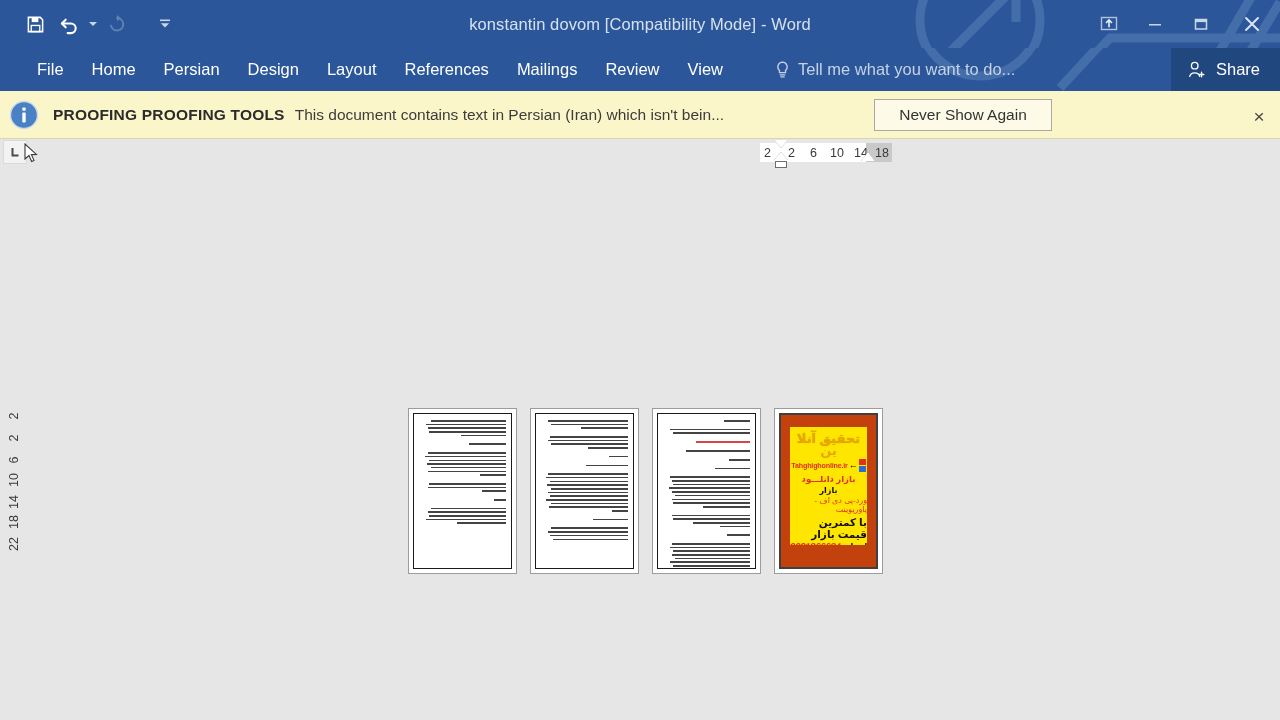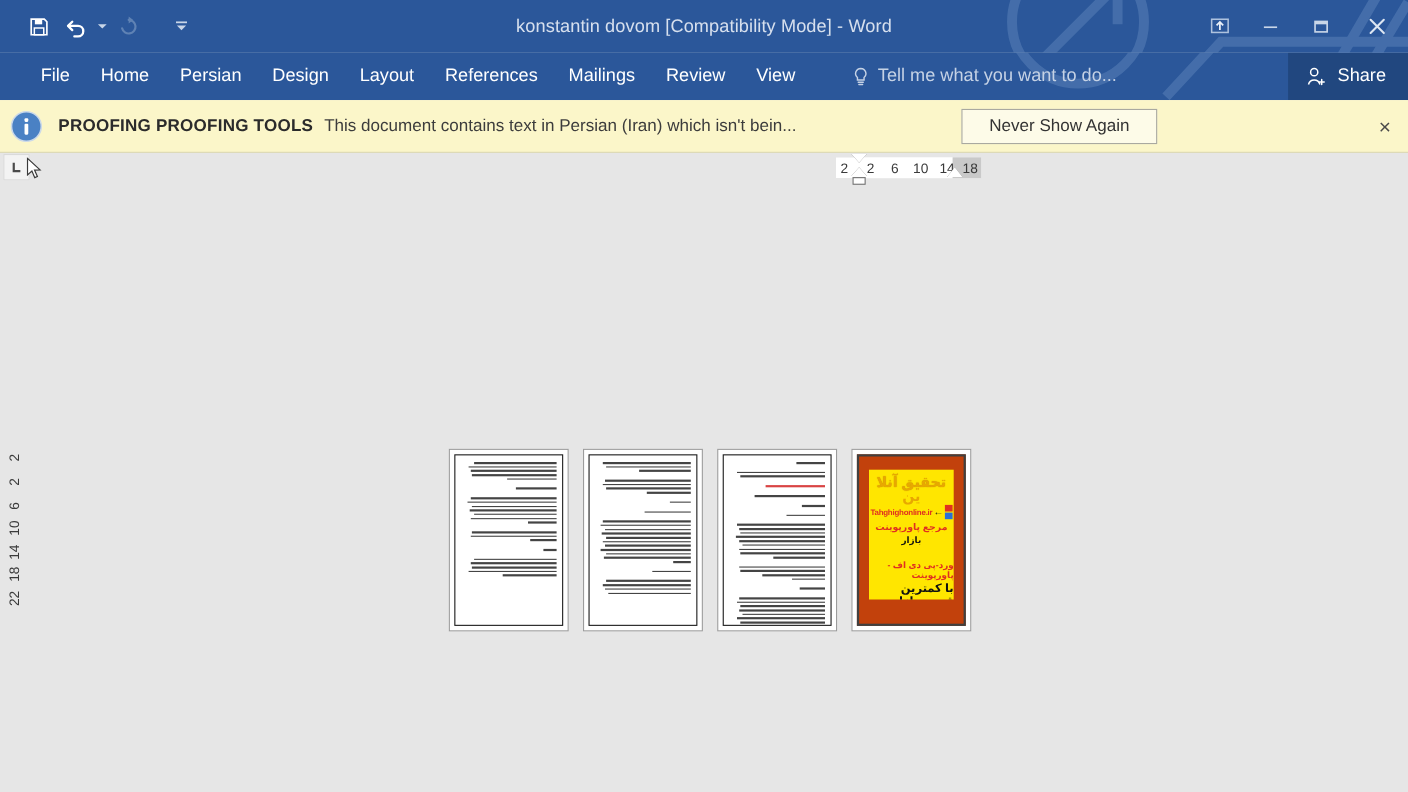--- a/index.html
+++ b/index.html
@@ -148,21 +148,21 @@
     font-size:13px;font-weight:bold;color:#E8A800;line-height:1;
     direction:rtl;margin-top:-1px;letter-spacing:-.5px;
   }
   .ad-urlrow{display:flex;align-items:center;gap:1px;margin-top:2px;}
   .ad-url{font-size:7.2px;font-weight:bold;color:#E03020;letter-spacing:-.2px;}
   .ad-arrow{font-size:9px;color:#111;font-weight:bold;line-height:1;}
   .ad-sq{display:flex;flex-direction:column;gap:1px;}
   .ad-sq i{display:block;width:7px;height:6px;}
   .ad-l1{font-size:8.5px;font-weight:bold;color:#E03020;direction:rtl;margin-top:2px;}
   .ad-l2{font-size:8px;font-weight:bold;color:#111;direction:rtl;margin-top:2px;}
-  .ad-l3{font-size:8px;font-weight:bold;color:#E03020;direction:rtl;margin-top:13px;}
+  .ad-l3{font-size:8px;font-weight:normal;color:#E03020;direction:rtl;margin-top:1px;}
   .ad-l4{font-size:10.5px;font-weight:bold;color:#111;direction:rtl;margin-top:2px;}
   .ad-phonerow{display:flex;align-items:center;gap:2px;margin-top:1px;}
   .ad-phone{font-size:10px;font-weight:bold;color:#E03020;transform:skewX(-8deg);letter-spacing:-.5px;}
   .ad-wa{font-size:8px;font-weight:bold;color:#111;direction:rtl;}
 </style>
 </head>
 <body>
 
 <div id="app">
 
@@ -452,21 +452,21 @@
             <div class="ad-brand">تحقیق آنلا</div>
             <div class="ad-brand2">ین</div>
             <div class="ad-urlrow">
               <span class="ad-url">Tahghighonline.ir</span>
               <span class="ad-arrow">←</span>
               <span class="ad-sq">
                 <i style="background:#E03020"></i>
                 <i style="background:#2B6FD6"></i>
               </span>
             </div>
-            <div class="ad-l1">مرجع پاورپوینت</div>
+            <div class="ad-l1">بازار دانلـــود</div>
             <div class="ad-l2">بازار</div>
             <div class="ad-l3">ورد-پی دی اف - پاورپوینت</div>
             <div class="ad-l4">با کمترین قیمت بازار</div>
             <div class="ad-phonerow">
               <span class="ad-phone">09981366624</span>
               <span class="ad-wa">واتساپ</span>
             </div>
           </div>
         </div>
       </div>

